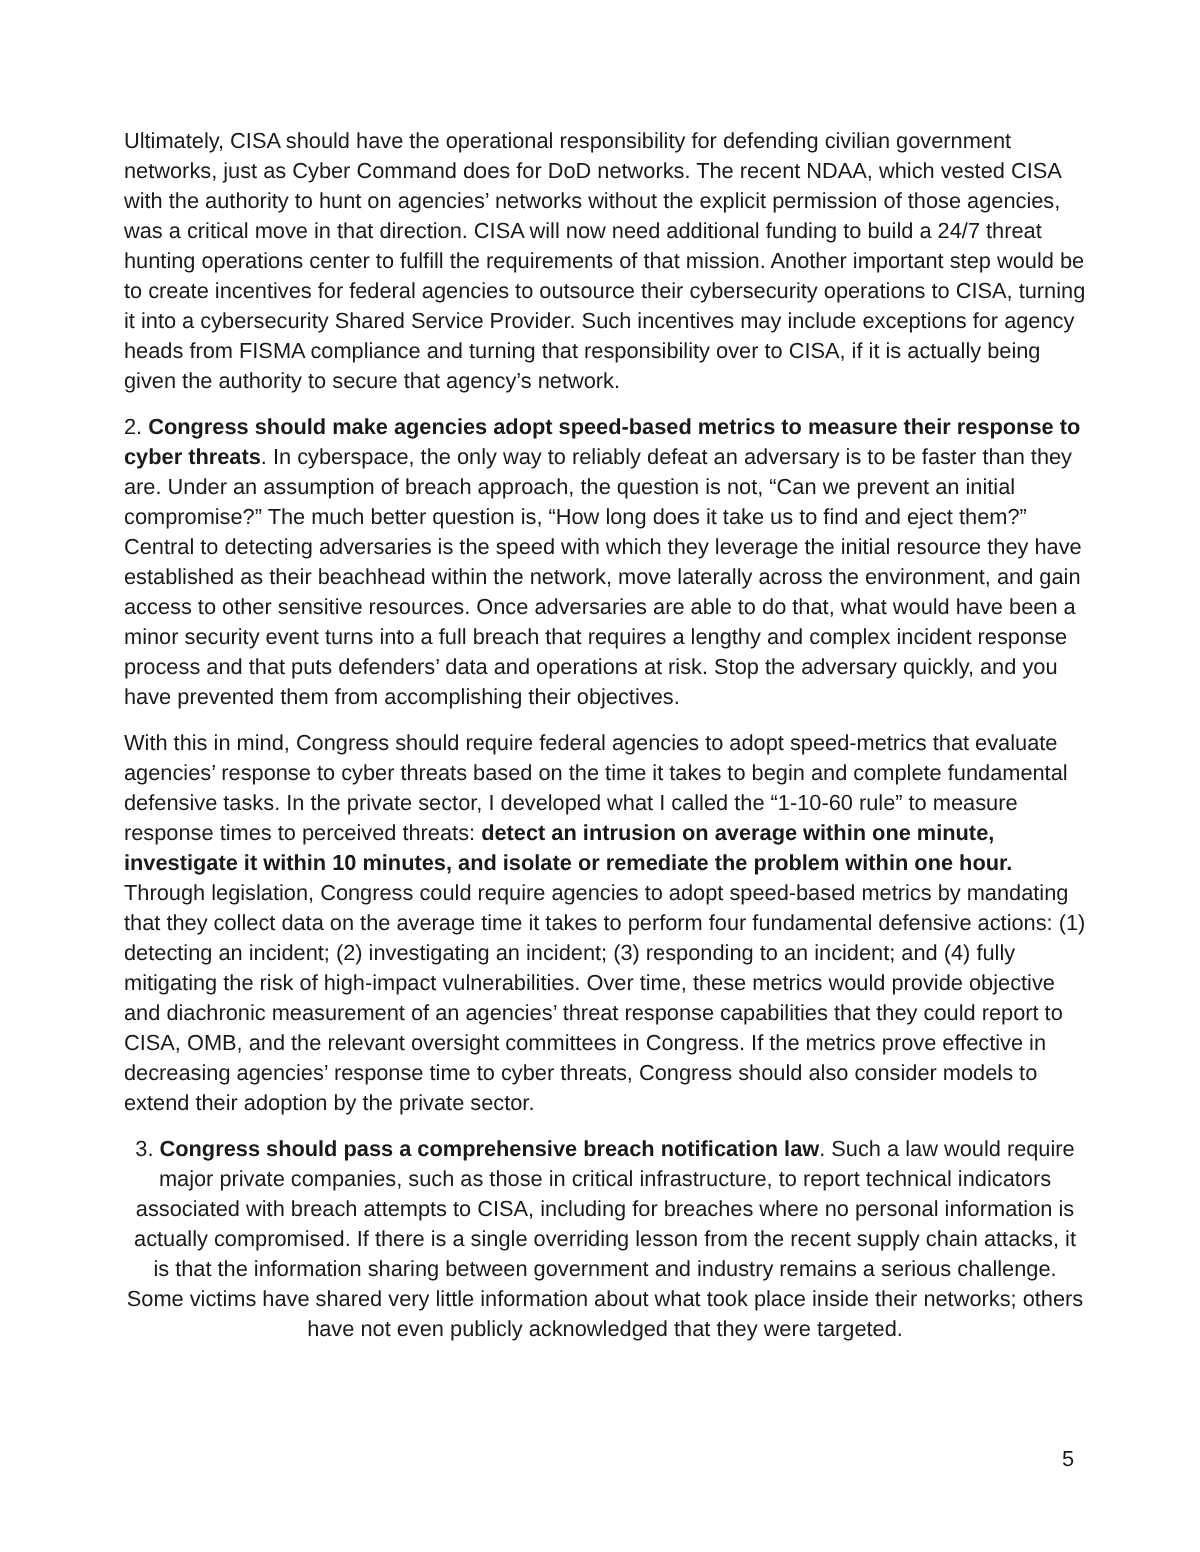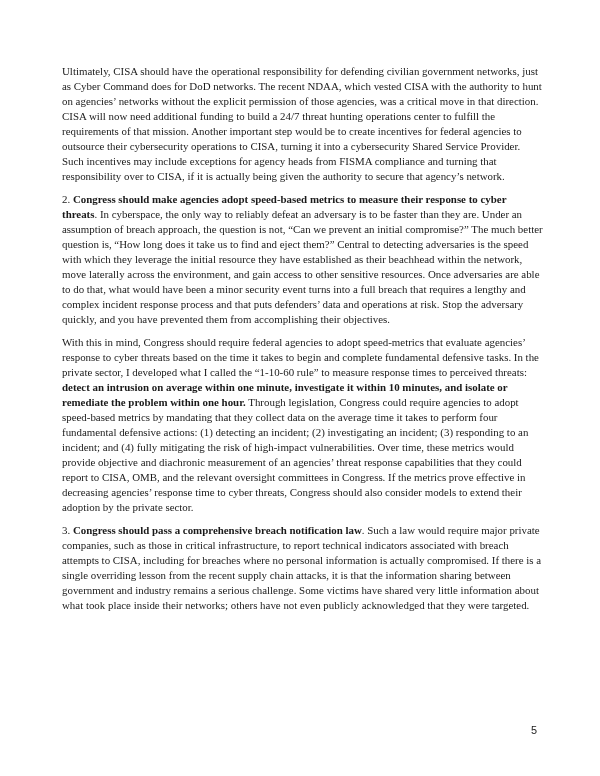--- a/index.html
+++ b/index.html
@@ -17,28 +17,28 @@
   }
   .content {
     position: absolute;
     left: 62px;
     top: 64px;
     width: 481px;
     color: #1a1a1a;
     font-size: 10.9px;
     line-height: 15px;
     text-align: left;
-    font-family: Liberation Serif, serif;
   }
   .content p {
     margin: 0 0 8px 0;
     padding: 0;
   }
   .content p:last-child {
     margin-bottom: 0;
+    text-align: center;
   }
   .bold {
     font-weight: bold;
   }
   .page-footer {
     position: absolute;
     top: 723px;
     right: 63px;
     color: #1a1a1a;
     font-size: 10.9px;

